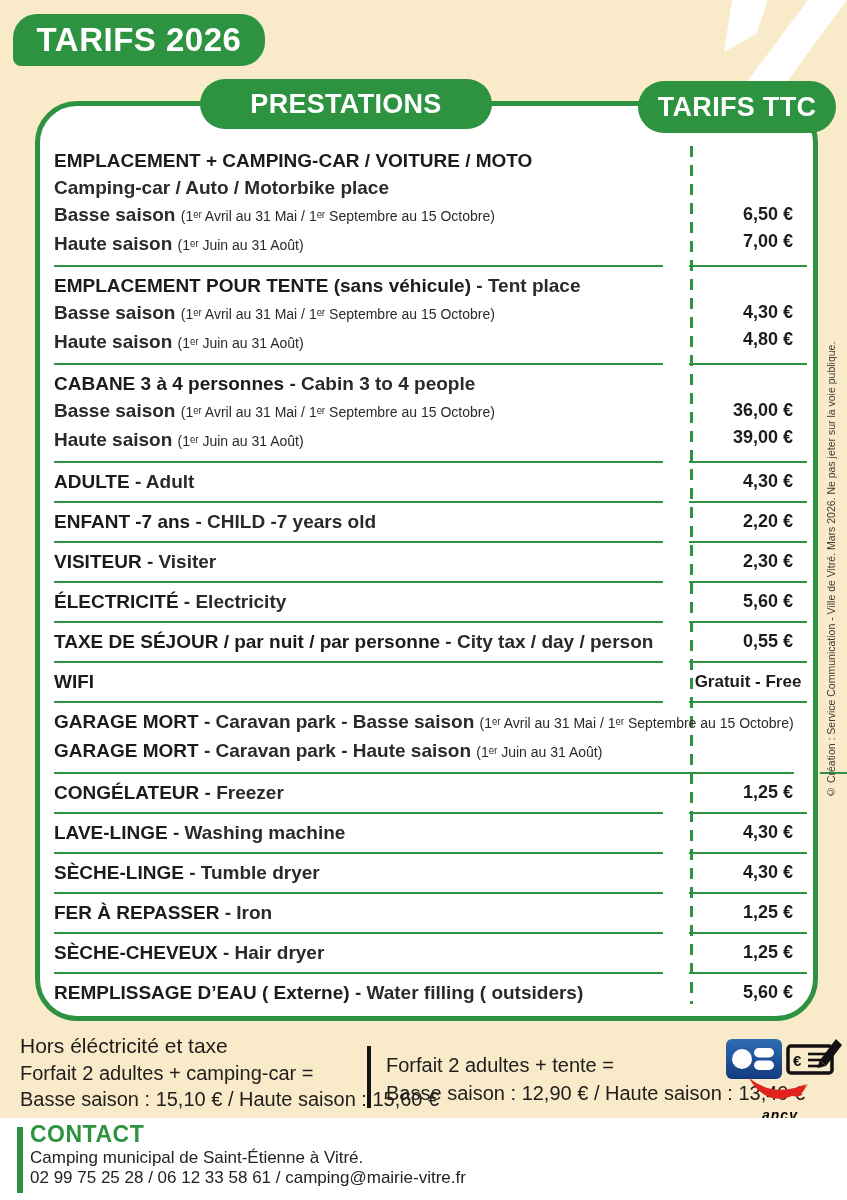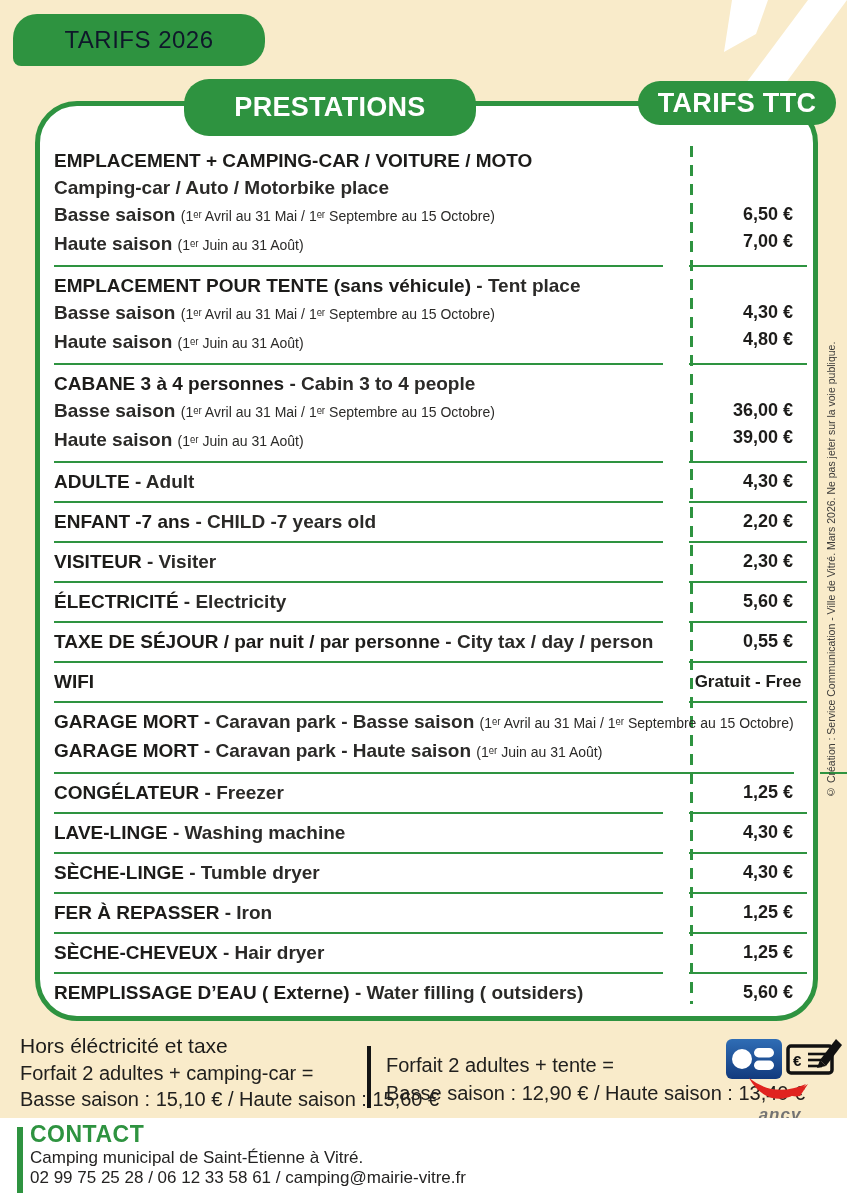--- a/index.html
+++ b/index.html
@@ -5,30 +5,30 @@
   :root{
     --green:#2e9340; --cream:#f9ebca; --ink:#1d1c1a; --ink2:#2b2a28;
   }
   *{margin:0;padding:0;box-sizing:border-box}
   html,body{background:#777}
   #page{position:relative;width:847px;height:1200px;margin:0 auto;background:var(--cream);
     font-family:"Liberation Sans","DejaVu Sans",sans-serif;color:var(--ink);overflow:hidden}
   
   #tarifs-box{position:absolute;left:13px;top:14px;width:252px;height:52px;background:var(--green);
     border-radius:24px 24px 24px 8px;display:flex;align-items:center;justify-content:center}
-  #tarifs-box span{color:#0f172a;font-weight:400;font-size:24px;letter-spacing:.5px}
+  #tarifs-box span{color:#ffffff;font-weight:700;font-size:33px;letter-spacing:.5px}
   
   #vmark{position:absolute;right:0;top:0}
   
   #panel{position:absolute;left:35px;top:101px;width:783px;height:920px;background:#fff;
     border:5px solid var(--green);border-radius:42px}
   .pill{position:absolute;background:var(--green);color:#fff;font-weight:700;font-size:27px;
     display:flex;align-items:center;justify-content:center;letter-spacing:.3px}
-  #pill-prestations{left:144px;top:-27px;width:292px;height:57px;border-radius:25px}
-  #pill-tarifs{right:-23px;top:-25px;width:198px;height:44px;border-radius:26px}
+  #pill-prestations{left:160px;top:-27px;width:292px;height:50px;border-radius:25px}
+  #pill-tarifs{right:-23px;top:-25px;width:198px;height:52px;border-radius:26px}
   #rows{position:absolute;inset:0;padding:36px 6px 8px 14px;display:flex;flex-direction:column}
   .row{display:grid;grid-template-columns:1fr 118px;column-gap:26px;flex:0 0 auto}
   .desc{padding:5px 0 6px 0;border-bottom:2.5px solid var(--green)}
   .price{padding:5px 0 6px 0;border-bottom:2.5px solid var(--green);
     display:flex;flex-direction:column;}
   .row:last-child .desc,.row:last-child .price{border-bottom:none}
   .line{font-size:19px;line-height:27px;white-space:nowrap}
   .t-b{font-weight:700;color:var(--ink)}
   .t-r{font-weight:700;color:var(--ink2)}
   .t-s{font-weight:400;font-size:14px;color:var(--ink2)}
@@ -45,21 +45,21 @@
   #note-left{position:absolute;left:20px;top:1032px;line-height:1.32}
   #note-left .nt{font-weight:400;font-size:21px}
   .nl{font-size:20px;color:#21201e}
   #note-div{position:absolute;left:367px;top:1046px;width:3.5px;height:62px;background:#141414}
   #note-right{position:absolute;left:386px;top:1052px;line-height:1.38}
   
   #payment{position:absolute;left:724px;top:1036px;width:118px;height:82px}
   #cb-icon{position:absolute;left:2px;top:3px}
   #cheque-icon{position:absolute;left:62px;top:0}
   #ancv{position:absolute;left:22px;top:40px;text-align:center}
-  #ancv .ancv-word{font-size:17px;font-weight:700;font-style:italic;color:#737373;
+  #ancv .ancv-word{font-size:14px;font-weight:700;font-style:italic;color:#000000;
     letter-spacing:1px;line-height:10px}
   
   #contact-bar{position:absolute;left:0;top:1118px;width:847px;height:94px;background:#fff}
   #contact-accent{position:absolute;left:17px;top:9px;width:5.5px;height:66px;background:var(--green)}
   #contact-text{position:absolute;left:30px;top:3px;line-height:1.18}
   #contact-title{color:var(--green);font-weight:700;font-size:23px;letter-spacing:.5px}
   .cl{font-size:17px;color:#242322}
 </style>
 </head>
 <body>

